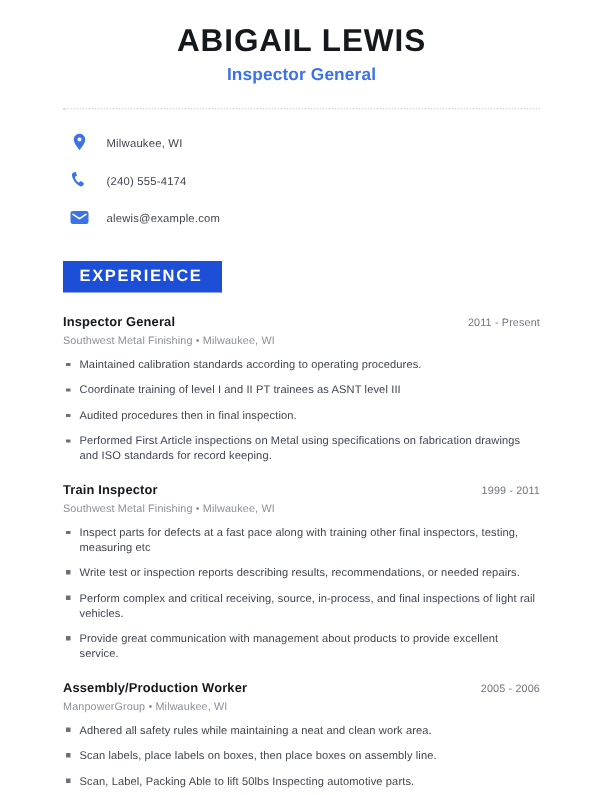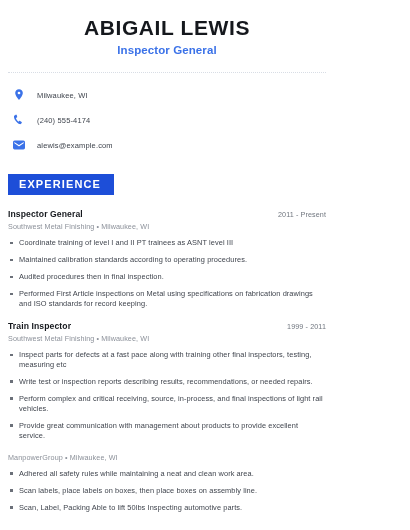--- a/index.html
+++ b/index.html
@@ -14,20 +14,21 @@
     color: #1f1f1f;
     overflow: hidden;
   }
   .page {
     width: 334px;
     height: 530px;
     box-sizing: border-box;
     padding: 0 8px;
     background: #ffffff;
     position: relative;
+    margin-left: 34px;
   }
 
   
   .header {
     text-align: center;
     padding-top: 16px;
   }
   .full-name {
     font-size: 21px;
     font-weight: bold;
@@ -192,42 +193,46 @@
 
     <div class="jobs">
 
       <div class="job">
         <div class="job-head">
           <span class="job-role">Inspector General</span>
           <span class="job-dates">2011 - Present</span>
         </div>
         <div class="job-company">Southwest Metal Finishing  •  Milwaukee, WI</div>
         <ul class="bullets">
+          <li>Maintained calibration standards according to operating procedures.</li>
           <li>Coordinate training of level I and II PT trainees as ASNT level III</li>
-          <li>Maintained calibration standards according to operating procedures.</li>
           <li>Audited procedures then in final inspection.</li>
           <li>Performed First Article inspections on Metal using specifications on fabrication drawings and ISO standards for record keeping.</li>
         </ul>
       </div>
 
       <div class="job">
         <div class="job-head">
           <span class="job-role">Train Inspector</span>
           <span class="job-dates">1999 - 2011</span>
         </div>
         <div class="job-company">Southwest Metal Finishing  •  Milwaukee, WI</div>
         <ul class="bullets">
           <li>Inspect parts for defects at a fast pace along with training other final inspectors, testing, measuring etc</li>
           <li>Write test or inspection reports describing results, recommendations, or needed repairs.</li>
           <li>Perform complex and critical receiving, source, in-process, and final inspections of light rail vehicles.</li>
           <li>Provide great communication with management about products to provide excellent service.</li>
         </ul>
       </div>
 
       <div class="job">
+        <div class="job-head">
+          <span class="job-role">Assembly/Production Worker</span>
+          <span class="job-dates">2005 - 2006</span>
+        </div>
         <div class="job-company">ManpowerGroup  •  Milwaukee, WI</div>
         <ul class="bullets">
           <li>Adhered all safety rules while maintaining a neat and clean work area.</li>
           <li>Scan labels, place labels on boxes, then place boxes on assembly line.</li>
           <li>Scan, Label, Packing Able to lift 50lbs Inspecting automotive parts.</li>
         </ul>
       </div>
 
     </div>
   </div>

